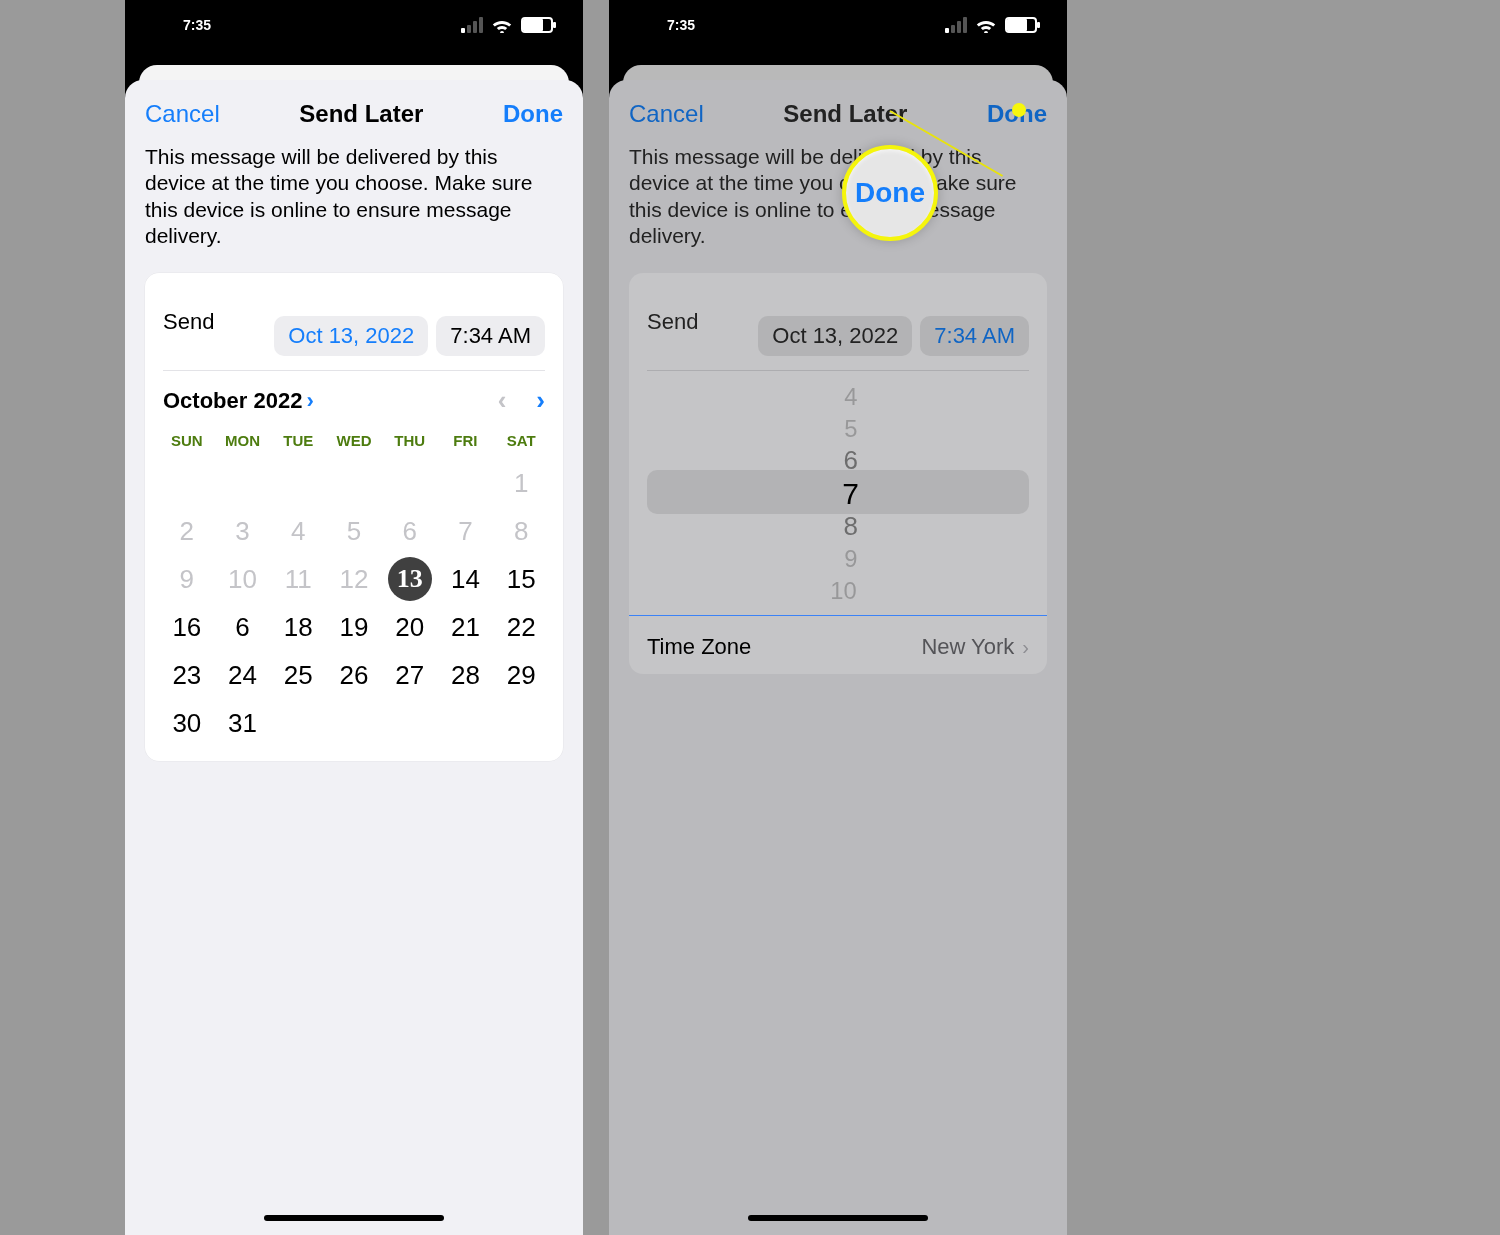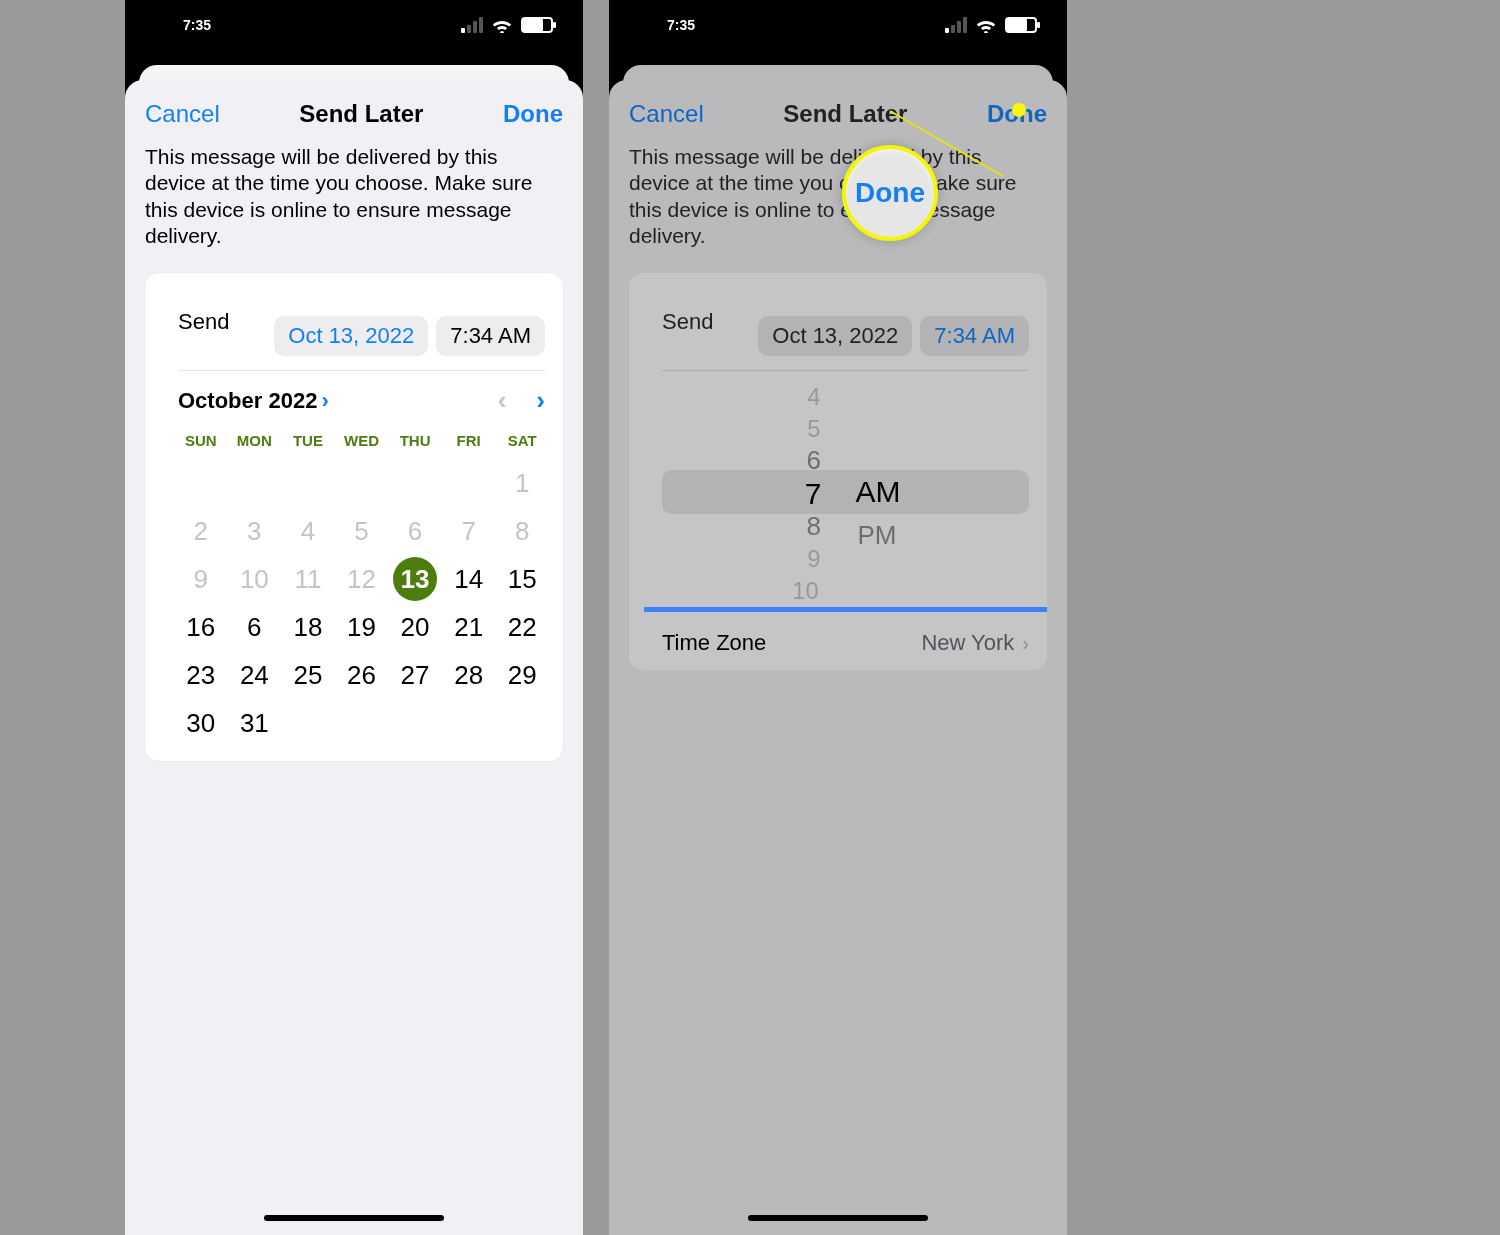--- a/index.html
+++ b/index.html
@@ -78,21 +78,21 @@
     font-size:21px;
     line-height:1.25;
     color:#000;
   }
   .right .desc{ color:#222;}
 
   
   .card{
     margin:4px 20px 0 20px;
     border-radius:14px;
-    padding:0 0 14px 15px;
+    padding:0 0 14px 0;
   }
   .left .card{ background:#fff; box-shadow:0 0 0 0.5px rgba(0,0,0,0.05);}
   .right .card{ background:#c5c5c7; }
 
   .send-row{
     display:flex; align-items:center; justify-content:space-between;
     padding:14px 18px;
     font-size:22px;
   }
   .send-row .lbl{ font-weight:400; color:#000;}
@@ -134,21 +134,21 @@
   .dow{ font-size:15px; font-weight:600; color:#4d7c0f; padding:6px 0 10px 0;}
   .day{
     height:48px; display:flex; align-items:center; justify-content:center;
     font-size:26px; font-weight:400; cursor:pointer;
     color:#000;
   }
   .day.dis{ color:#c4c4c8; cursor:default;}
   .day.sel span{
     display:flex; align-items:center; justify-content:center;
     width:44px; height:44px; border-radius:50%;
-    background:#4d7c0f; color:#fff; font-weight:600;
+    background:#404040; color:#fff; font-weight:600;font-family:Liberation Serif, serif;
   }
 
   
   .wheel-wrap{
     position:relative;
     height:220px;
     margin:10px 18px 0 18px;
     overflow:hidden;
   }
   .wheel-sel{
@@ -174,22 +174,22 @@
   .wheel.mins{ width:60px; align-items:flex-start;}
   .wheel.ampm{ width:60px; align-items:flex-start;}
   .wheel.ampm .item{ height:44px;}
   .wheel.ampm{ padding-top:89px;}
 
   
   .tz-row{
     display:flex; justify-content:space-between; align-items:center;
     padding:18px 18px 0 18px;
     font-size:22px;
-    border-top:5px solid #3b82f6;
-    margin-top:6px;
+    border-top:1px solid #3b82f6;
+    margin-top:14px;
   }
   .tz-row .tz-val{ color:#545458; display:flex; align-items:center; gap:8px;}
   .tz-row .chev{ color:#8e8e93; font-size:20px;}
 
   
   .callout-line{
     position:absolute;
     top:110px; left:890px;
     width:130px; height:2px;
     background:#e8e30b;
@@ -377,24 +377,20 @@
         <div class="wheels">
           <div class="wheel hours" id="wheel-hours">
               <div class="item far">4</div>
               <div class="item far">5</div>
               <div class="item near">6</div>
               <div class="item sel">7</div>
               <div class="item near">8</div>
               <div class="item far">9</div>
               <div class="item far">10</div>
             </div>
-          <div class="wheel ampm">
-            <div class="item sel">AM</div>
-            <div class="item near">PM</div>
-          </div>
         </div>
       </div>
 
       <div class="tz-row">
         <span>Time Zone</span>
         <span class="tz-val">
           <span>New York</span>
           <span class="chev">›</span>
         </span>
       </div>

